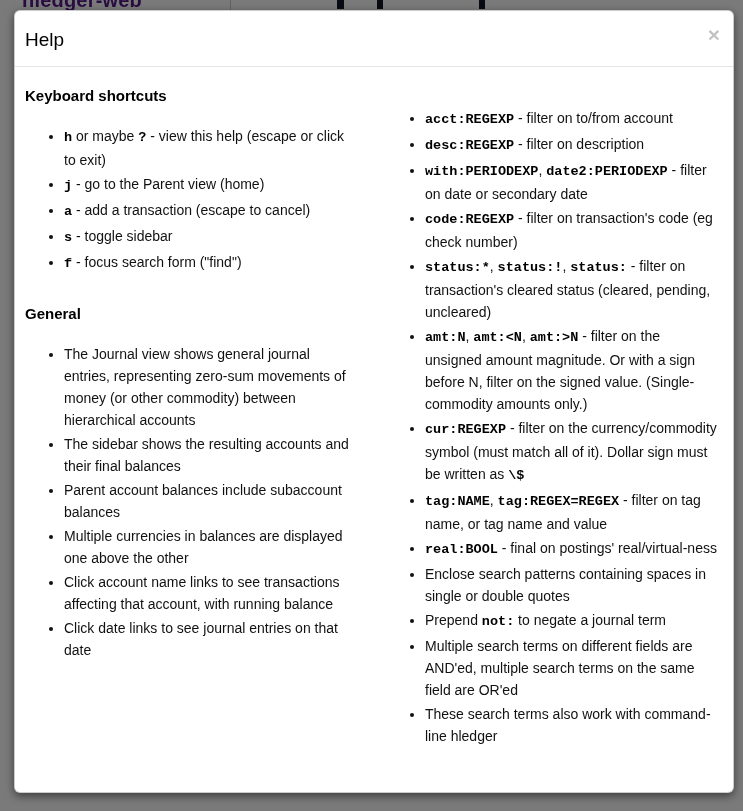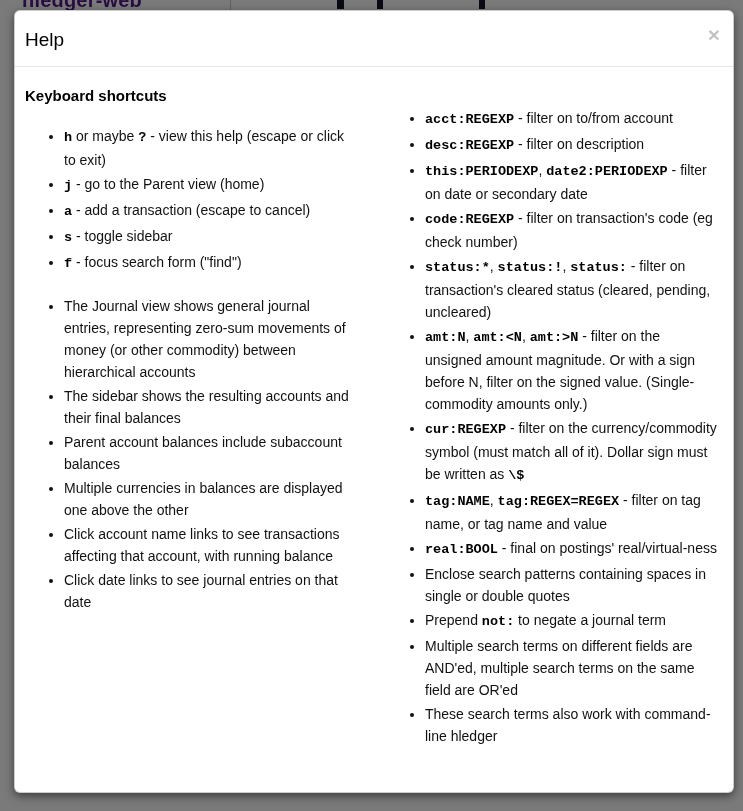--- a/index.html
+++ b/index.html
@@ -115,34 +115,35 @@
   <div class="modal-body">
     <div class="col">
         <div class="sec-heading">Keyboard shortcuts</div>
         <ul class="help-list">
           <li><code>h</code><span> or maybe </span><code>?</code><span> - view this help (escape or click to exit)</span></li>
           <li><code>j</code><span> - go to the Parent view (home)</span></li>
           <li><code>a</code><span> - add a transaction (escape to cancel)</span></li>
           <li><code>s</code><span> - toggle sidebar</span></li>
           <li><code>f</code><span> - focus search form ("find")</span></li>
         </ul>
+        <div class="sec-heading">General</div>
         <ul class="help-list">
           <li><span>The Journal view shows general journal entries, representing zero-sum movements of money (or other commodity) between hierarchical accounts</span></li>
           <li><span>The sidebar shows the resulting accounts and their final balances</span></li>
           <li><span>Parent account balances include subaccount balances</span></li>
           <li><span>Multiple currencies in balances are displayed one above the other</span></li>
           <li><span>Click account name links to see transactions affecting that account, with running balance</span></li>
           <li><span>Click date links to see journal entries on that date</span></li>
         </ul>
       </div>
     <div class="col">
         <ul class="help-list">
           <li><code>acct:REGEXP</code><span> - filter on to/from account</span></li>
           <li><code>desc:REGEXP</code><span> - filter on description</span></li>
-          <li><code>this:PERIODEXP</code><span>, </span><code>date2:PERIODEXP</code><span> - filter on date or secondary date</span></li>
+          <li><code>with:PERIODEXP</code><span>, </span><code>date2:PERIODEXP</code><span> - filter on date or secondary date</span></li>
           <li><code>code:REGEXP</code><span> - filter on transaction's code (eg check number)</span></li>
           <li><code>status:*</code><span>, </span><code>status:!</code><span>, </span><code>status:</code><span> - filter on transaction's cleared status (cleared, pending, uncleared)</span></li>
           <li><code>amt:N</code><span>, </span><code>amt:&lt;N</code><span>, </span><code>amt:&gt;N</code><span> - filter on the unsigned amount magnitude. Or with a sign before N, filter on the signed value. (Single-commodity amounts only.)</span></li>
           <li><code>cur:REGEXP</code><span> - filter on the currency/commodity symbol (must match all of it). Dollar sign must be written as </span><code>\$</code></li>
           <li><code>tag:NAME</code><span>, </span><code>tag:REGEX=REGEX</code><span> - filter on tag name, or tag name and value</span></li>
           <li><code>real:BOOL</code><span> - final on postings' real/virtual-ness</span></li>
           <li><span>Enclose search patterns containing spaces in single or double quotes</span></li>
           <li><span>Prepend </span><code>not:</code><span> to negate a journal term</span></li>
           <li><span>Multiple search terms on different fields are AND'ed, multiple search terms on the same field are OR'ed</span></li>
           <li><span>These search terms also work with command-line hledger</span></li>

